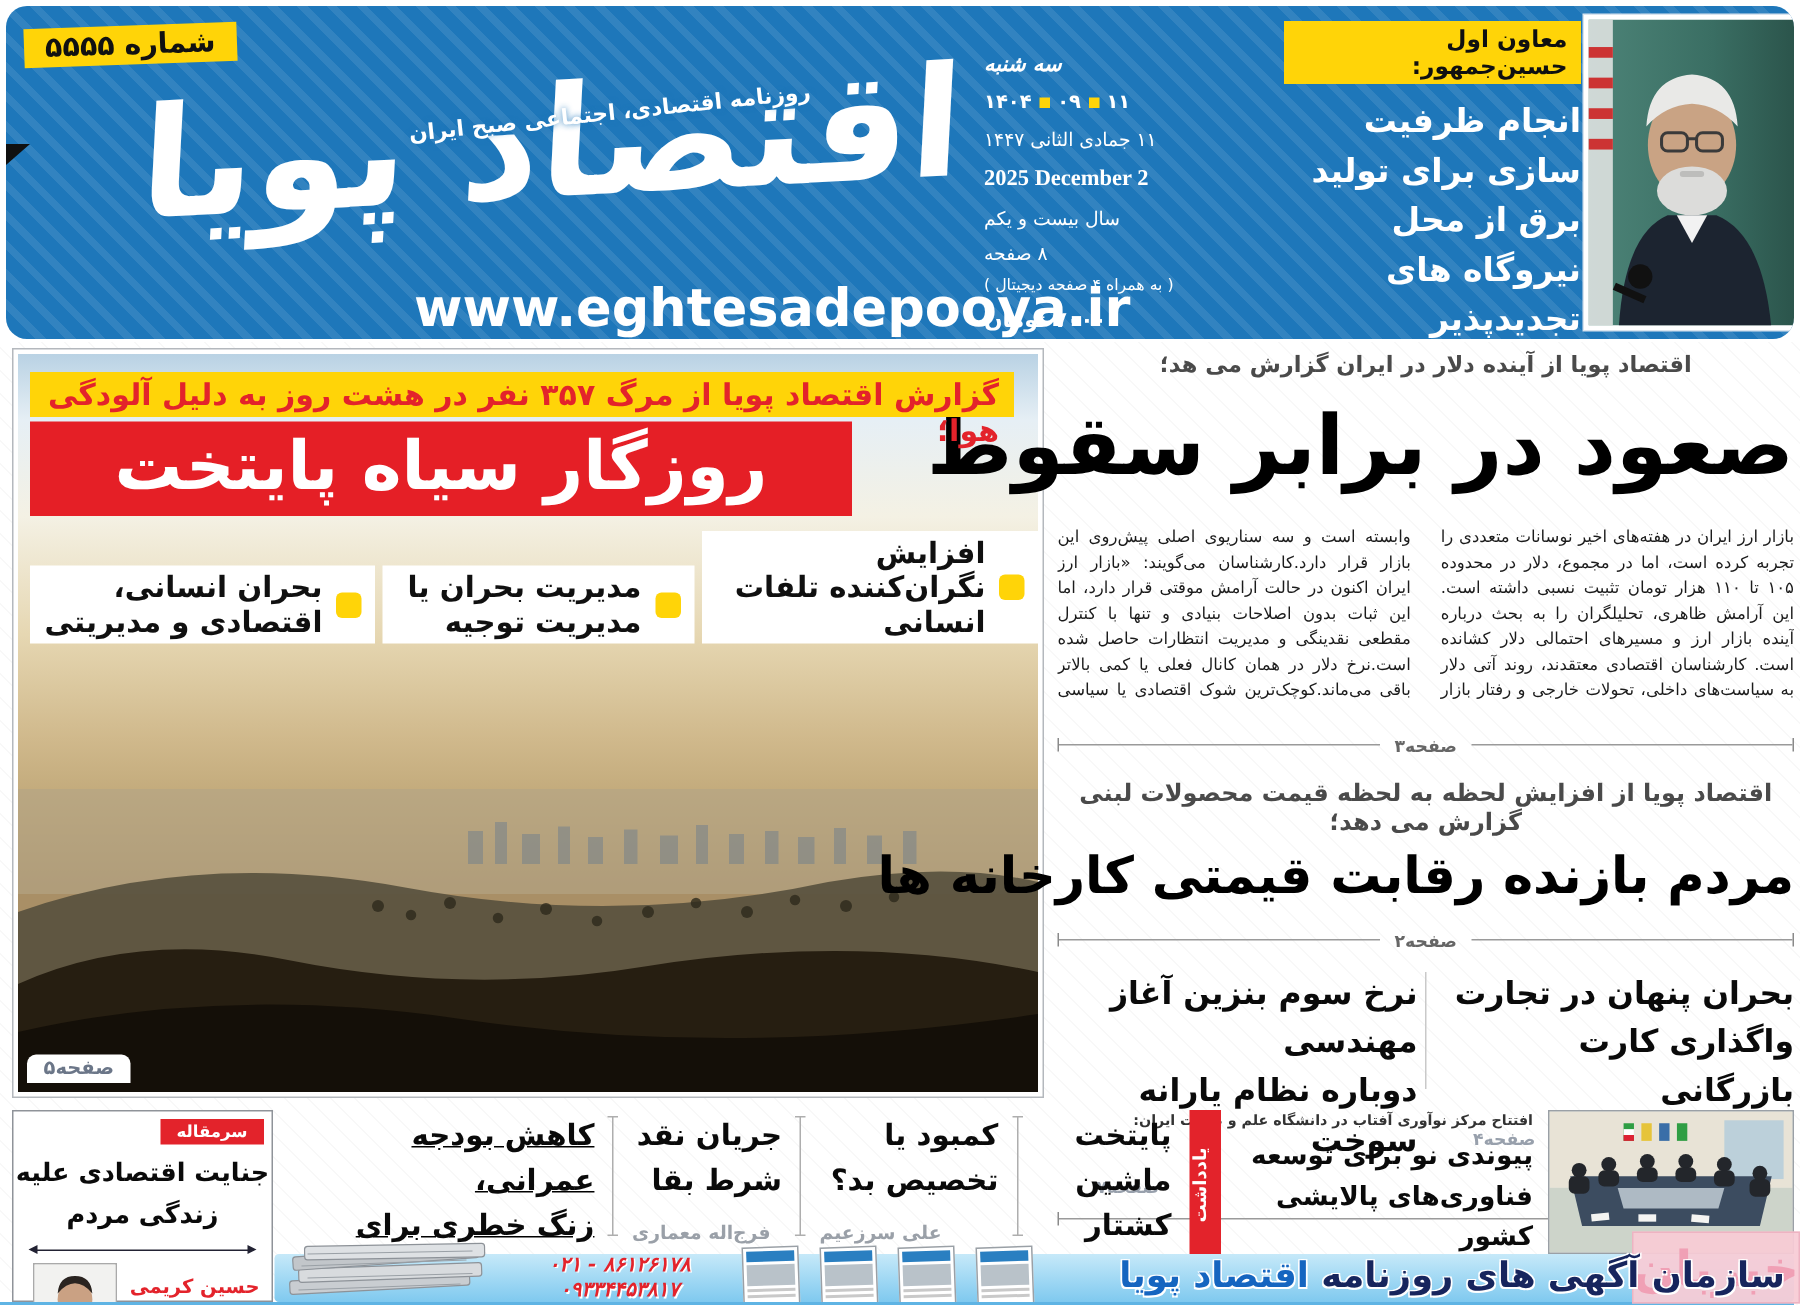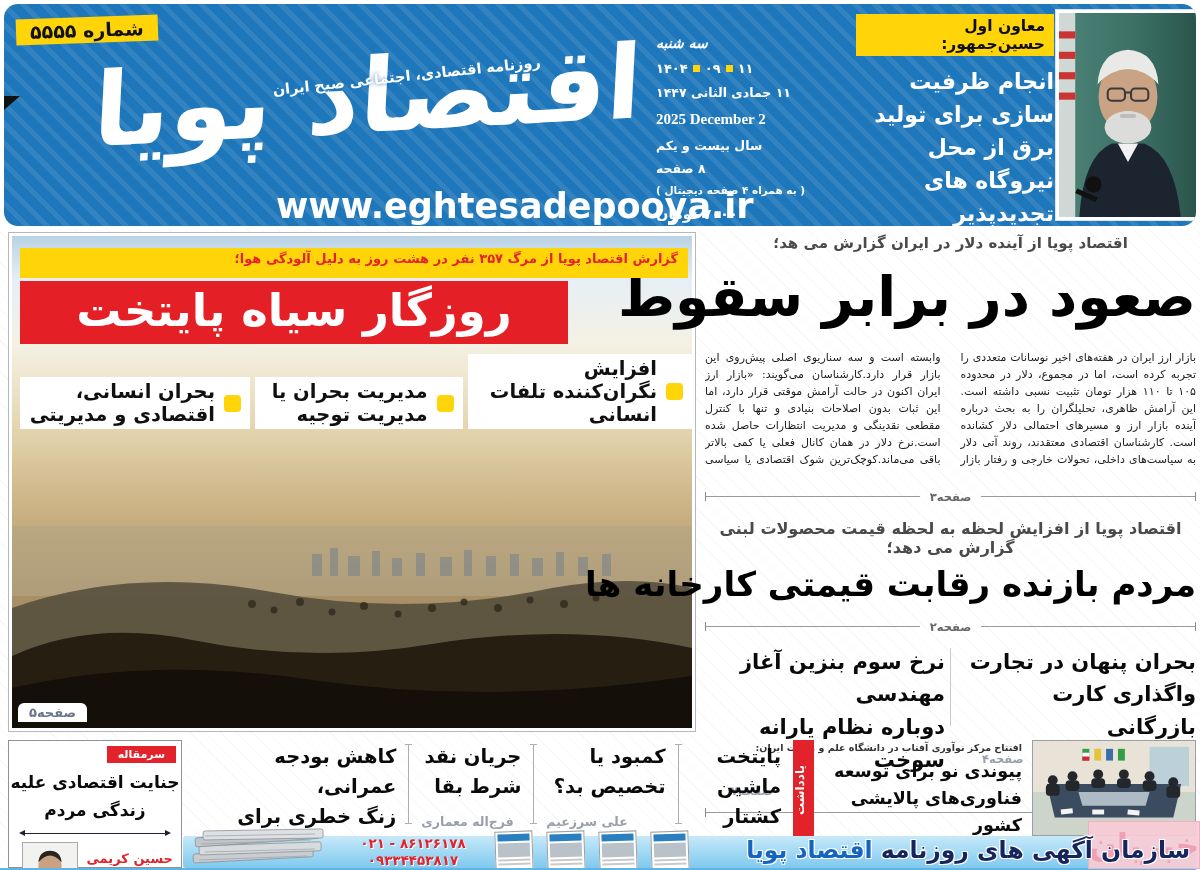--- a/index.html
+++ b/index.html
@@ -48,21 +48,21 @@
   }
   .website{
     position:absolute; left:272px; top:182px; width:370px; z-index:3;
     color:#fff; font-weight:bold; font-size:35px; direction:ltr; text-align:left;
     font-family:"DejaVu Sans", sans-serif;
   }
   .dateline{
     position:absolute; left:652px; top:26px; width:168px; z-index:2;
     color:#fff; font-size:12.5px; line-height:1.9; text-align:left; direction:rtl;
   }
-  .dateline .row{ display:block; text-align:left;font-weight:bold; }
+  .dateline .row{ display:block; text-align:left; }
   .dateline .weekday{ font-weight:bold; font-size:14px;font-style:italic; }
   .date-nums{ direction:ltr; display:flex; align-items:center; gap:5px; font-weight:bold; font-size:13px; }
   .date-nums .sq{ width:7px; height:7px; background:#ffd408; display:inline-block; }
   .dateline .greg{ font-family:"Liberation Serif", serif; font-weight:bold; font-size:15px; direction:ltr; }
   .dateline .small{ font-size:10.5px; }
   .dateline .price{ font-weight:bold; font-size:14.5px; }
 
   .vp-story{ position:absolute; left:852px; top:10px; width:198px; z-index:2; text-align:right; }
   .vp-kicker{
     display:inline-block; background:#ffd408; color:#101010;
@@ -80,22 +80,22 @@
   
   .smog-box{
     position:absolute; left:8px; top:232px; width:688px; height:500px;
     background:#fff; border:1px solid #b4b8bd; padding:3px;
   }
   .smog-photo{ position:relative; width:100%; height:100%; overflow:hidden;
     background:linear-gradient(to bottom,#b9d2e4 0%,#e6eff5 9%,#f4f1e4 22%,#e6d7b2 38%,#d0b98c 52%,#bba272 64%,#a98f66 72%);
   }
   .smog-photo svg{ position:absolute; inset:0; width:100%; height:100%; }
   .smog-kicker{
-    position:absolute; left:8px; right:4px; top:12px; height:30px;
-    background:#ffd408; color:#e3232b; font-weight:bold; font-size:13px;
+    position:absolute; left:8px; right:16px; top:12px; height:30px;
+    background:#ffd408; color:#e3232b; font-weight:bold; font-size:20px;
     text-align:right; padding:3px 10px 0 0; z-index:4;
   }
   .smog-headline{
     position:absolute; left:8px; top:45px; width:548px; height:63px; z-index:4;
     background:#e51f26; color:#fff; font-weight:bold; font-size:45px;
     text-align:center; line-height:60px;
   }
   .smog-bullets{
     position:absolute; left:8px; top:118px; z-index:4;
     display:flex; align-items:flex-end; gap:5px;
@@ -174,33 +174,33 @@
     writing-mode:vertical-rl; transform:rotate(180deg);
     font-size:12px; font-weight:bold; text-align:center; padding:6px 0;
   }
   .teaser-col{ padding:2px 12px 0; text-align:right; }
   .teaser-col .t{ font-weight:bold; font-size:19.5px; color:#0a0a0a; line-height:1.55; }
   .teaser-col .a{ color:#9aa0a8; font-size:12.5px; font-weight:bold; margin-top:12px; text-align:left; }
   .teaser-col .pg{ color:#9aa0a8; font-size:10.5px; font-weight:bold; margin-top:5px; text-align:left; }
   .vline{ width:1px; height:80px; background:#aeaeae; margin-top:4px; position:relative; flex:none; }
   .vline::before, .vline::after{ content:""; position:absolute; left:-3px; width:7px; height:1px; background:#aeaeae; }
   .vline::before{ top:0; } .vline::after{ bottom:0; }
-  .col-kahesh{ width:226px; } .col-jaryan{ width:128px; } .col-kambod{ width:148px; } .col-paytakht{ width:118px; }
+  .col-kahesh{ width:226px;text-decoration:underline; } .col-jaryan{ width:128px; } .col-kambod{ width:148px; } .col-paytakht{ width:118px; }
 
   
   .banner{
     position:absolute; left:183px; top:836px; width:1013px; height:32px;
     background:linear-gradient(#c6e9f9,#7fc9ef); border-radius:3px; z-index:3;
   }
   .banner::after{ content:""; position:absolute; left:-183px; right:0; bottom:-2px; height:2px; background:#5fb4e4; }
   .banner-stack{ position:absolute; left:2px; top:-8px; width:150px; height:44px; }
   .banner-stack svg{ width:100%; height:100%; }
   .banner-phones{
     position:absolute; left:150px; top:-1px; width:160px; direction:ltr; text-align:center;
-    color:#e3232b; font-weight:bold; font-size:13.5px; line-height:1.25;
+    color:#e3232b; font-weight:bold; font-style:italic; font-size:13.5px; line-height:1.25;
     text-shadow:1px 1px 0 #fff;
   }
   .banner-thumbs{ position:absolute; left:312px; top:-5px; display:flex; gap:14px; }
   .thumb{ width:38px; height:41px; background:#fff; border:1px solid #9aa0a6; padding:2px; transform:rotate(-2deg); }
   .thumb .th-bar{ height:7px; background:#2a7fc1; margin-bottom:2px; }
   .thumb .th-img{ height:14px; background:#b9c2c9; margin-bottom:2px; }
   .thumb .th-ln{ height:2px; background:#c9c9c9; margin-bottom:2px; }
   .banner-text{
     position:absolute; right:6px; top:0; z-index:2; white-space:nowrap;
     font-weight:bold; font-size:23.5px; color:#17255d; direction:rtl;

